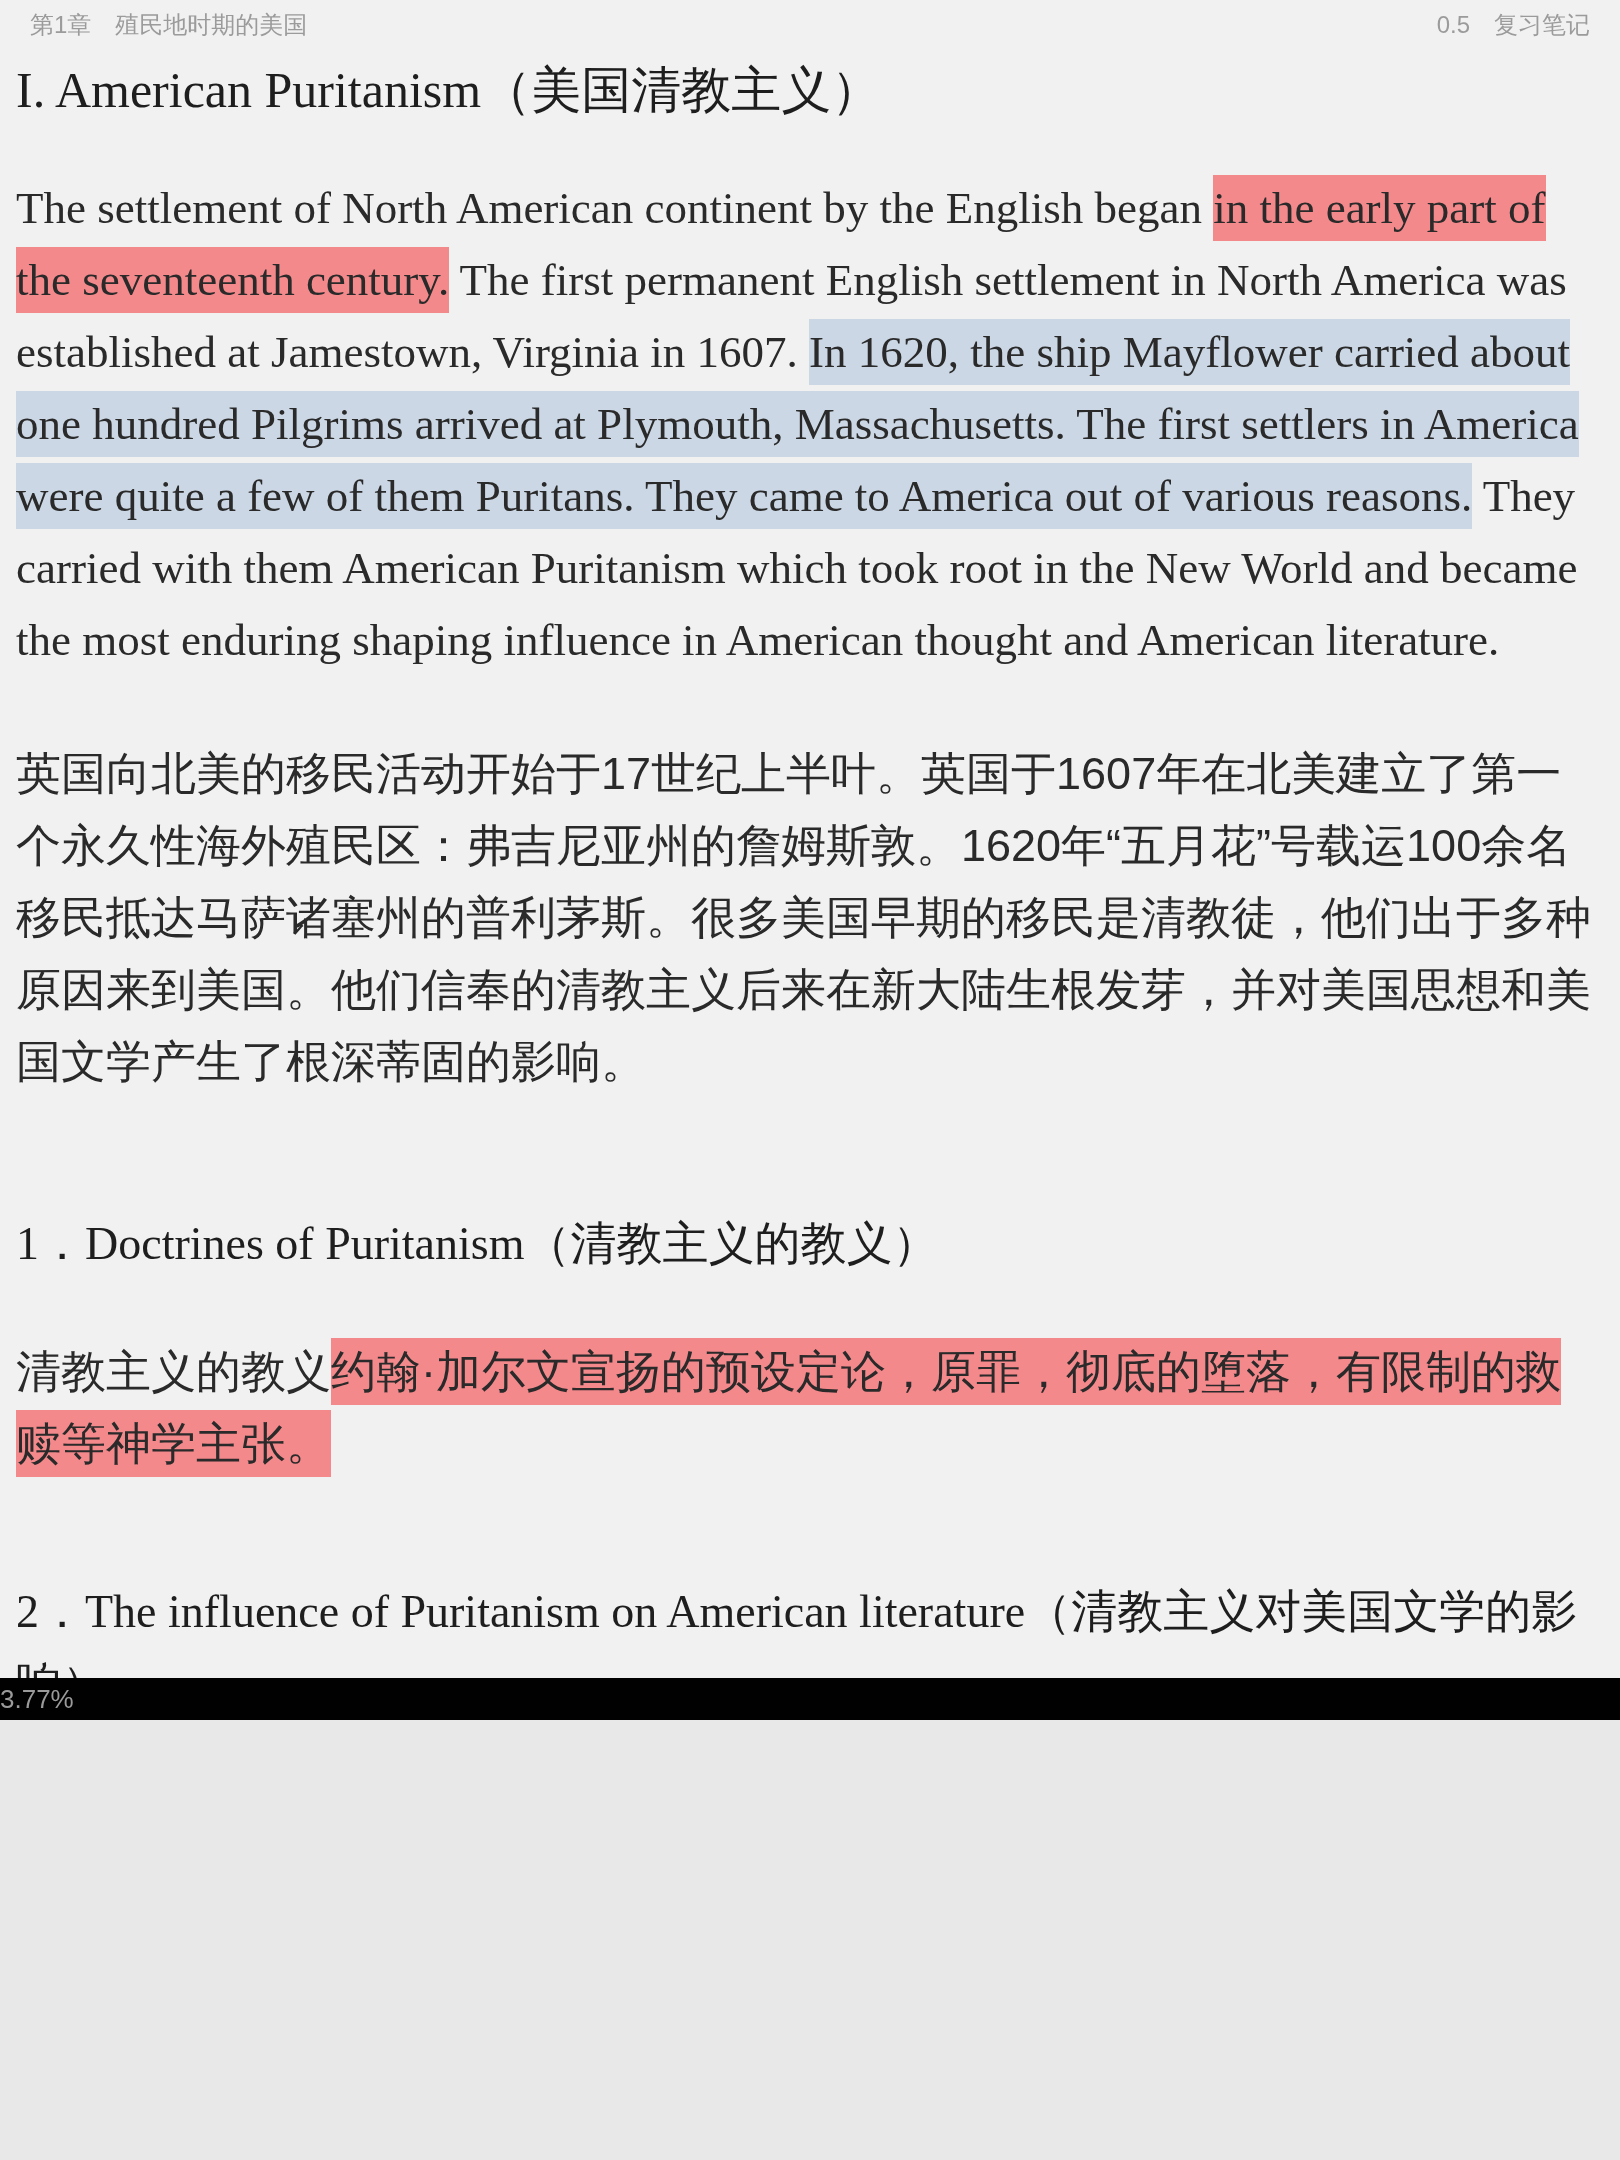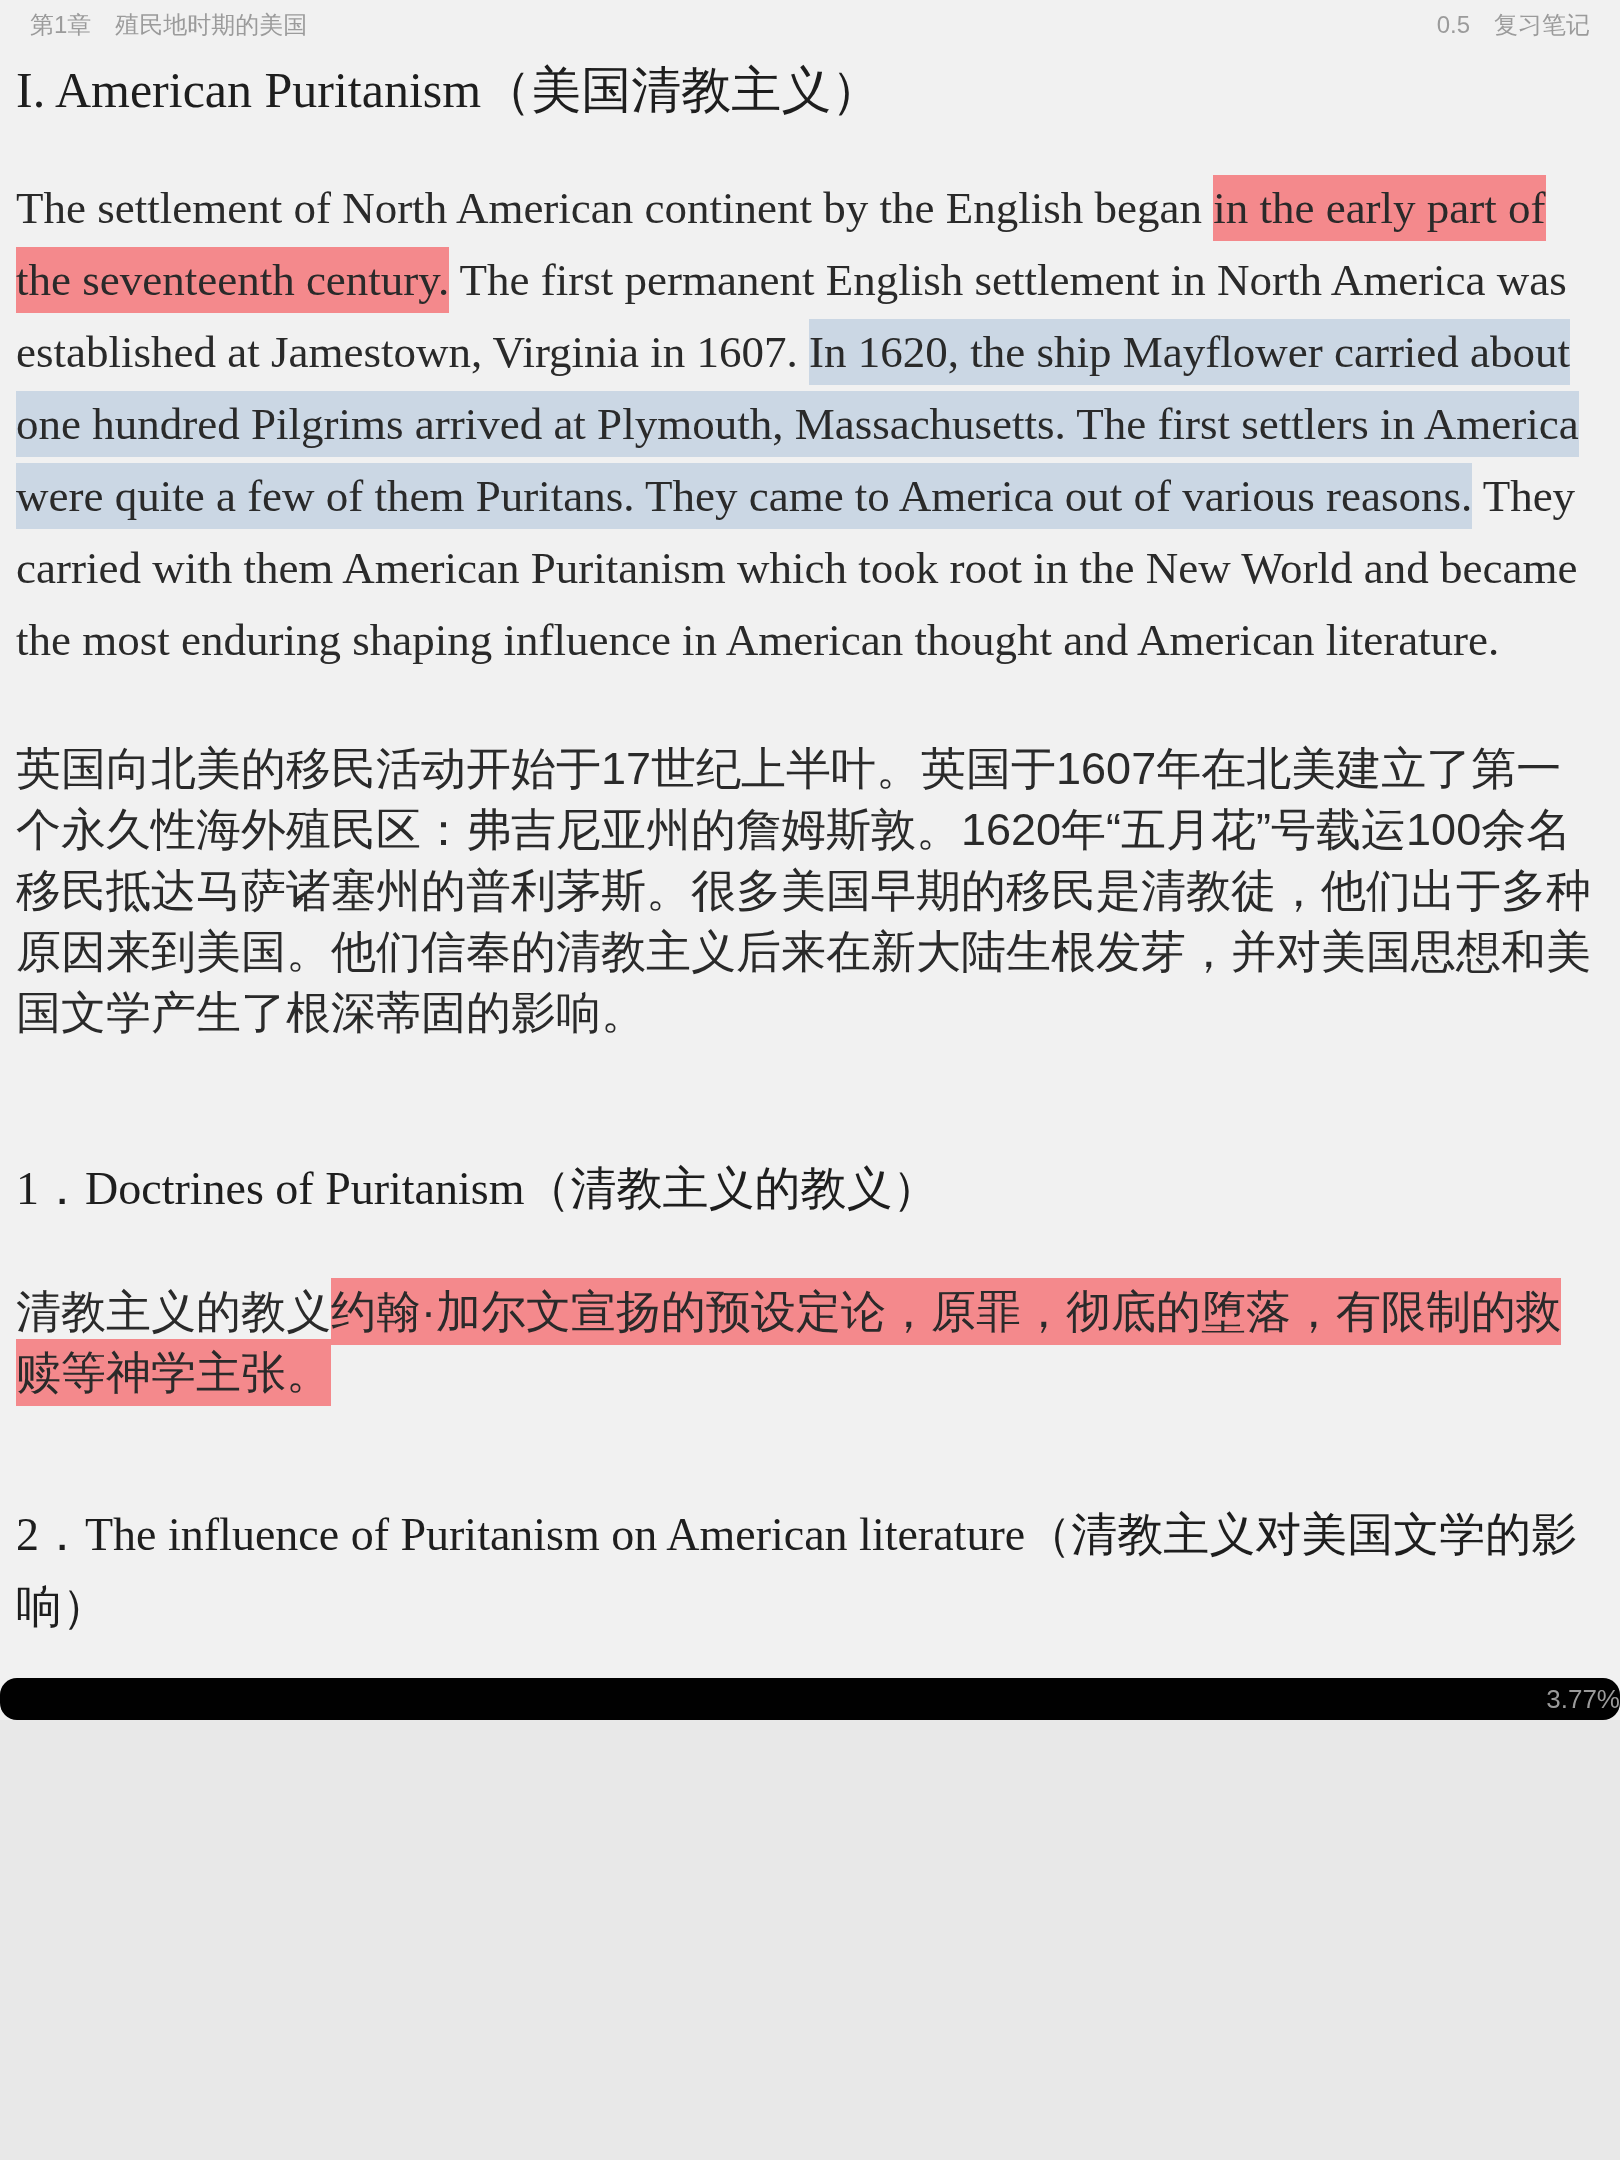--- a/index.html
+++ b/index.html
@@ -42,21 +42,21 @@
   }
   p.body-en {
     font-family: "Liberation Serif", "DejaVu Serif", serif;
     font-size: 45px;
     line-height: 72px;
     text-align: left;
   }
   p.body-zh {
     font-family: "Liberation Sans", "DejaVu Sans", sans-serif;
     font-size: 45px;
-    line-height: 61px;
+    line-height: 72px;
     text-align: left;
   }
   .para-1 { margin-top: 46px; }
   .para-2 { margin-top: 62px; }
   .para-3 { margin-top: 56px; }
   .para-4 { margin-top: 56px; }
   h2.sub-heading {
     font-family: Liberation Serif, serif;
     font-size: 46px;
     line-height: 72px;
@@ -74,25 +74,24 @@
     padding: 8px 0;
     margin-top: 44px;
   }
   .progress-footer {
     position: absolute;
     left: 0; right: 0; bottom: 0;
     height: 42px;
     background: var(--footer-bg);
     display: flex;
     align-items: center;
-    justify-content: flex-end;
+    justify-content: flex-start;
     font-family: "Liberation Sans", "DejaVu Sans", sans-serif;
     font-size: 26px;
     color: #9a9a9a;
-    border-radius: 17px;
   }
 </style>
 </head>
 <body>
 
 <div class="page">
 
   <div class="chapter-header">
     <span>第1章　殖民地时期的美国</span>
     <span>0.5　复习笔记</span>

